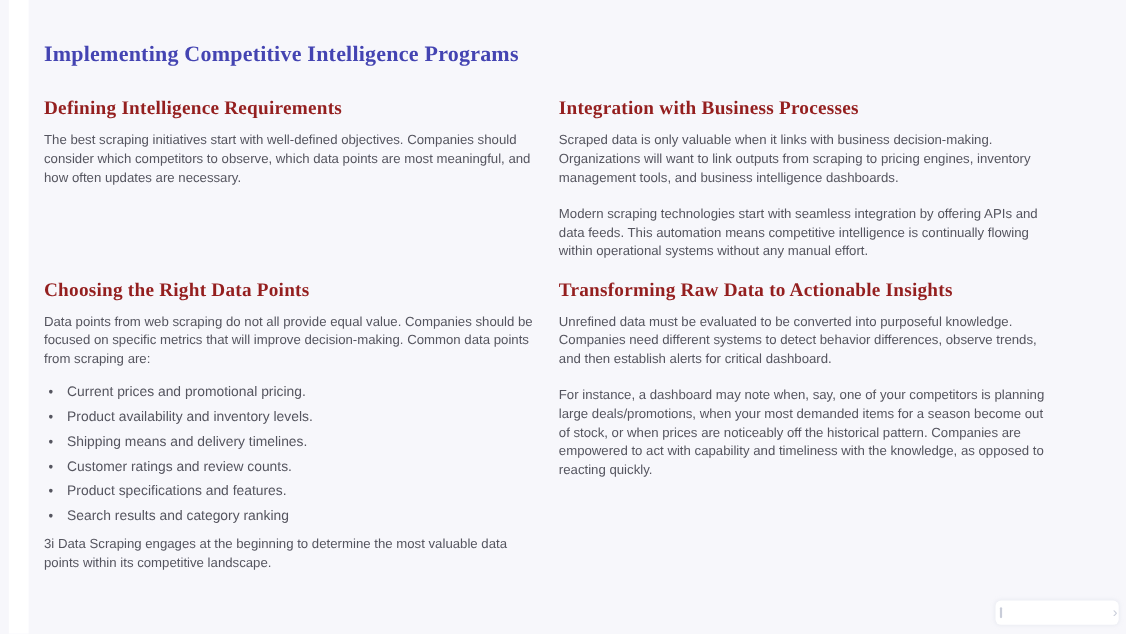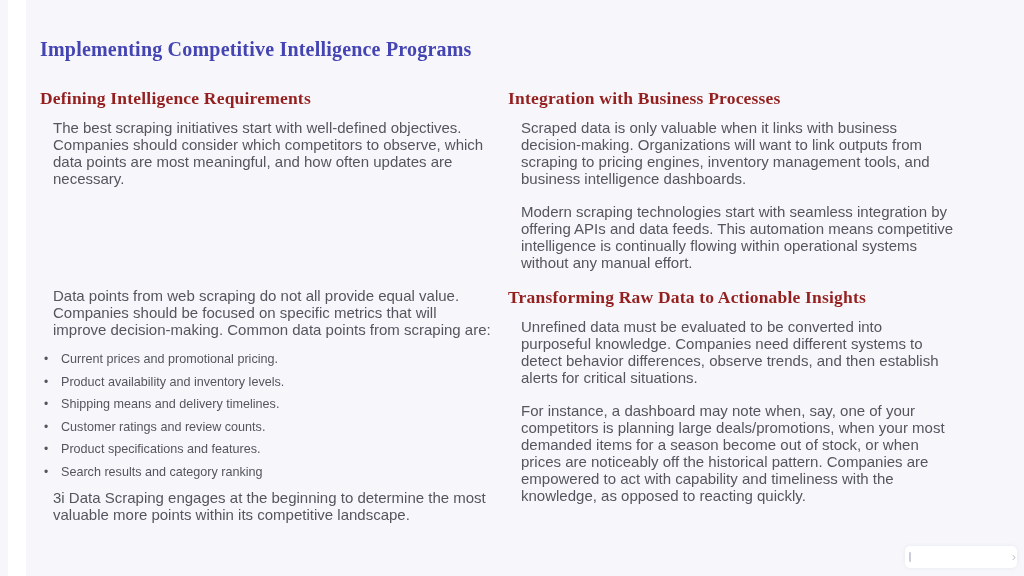--- a/index.html
+++ b/index.html
@@ -42,24 +42,24 @@
   .section-heading {
     font-family: "Liberation Serif", "DejaVu Serif", serif;
     font-weight: 600;
     font-size: 17.5px;
     line-height: 21px;
     color: #941f1f;
     margin: 0 0 10px 0;
     letter-spacing: 0.2px;
   }
   .para {
-    font-size: 15px;
+    font-size: 12px;
     line-height: 17px;
     color: #55555f;
-    margin: 0 0 16px 13px;
+    margin: 0 0 16px 0;
   }
   .para:last-child { margin-bottom: 0; }
   .bullets { margin: -3px 0 8px 0; }
   .bullet-row {
     display: flex;
     font-size: 12.6px;
     line-height: 17px;
     color: #55555f;
     margin-bottom: 5.5px;
   }
@@ -108,20 +108,21 @@
       <p class="para">The best scraping initiatives start with well-defined objectives. Companies should consider which competitors to observe, which data points are most meaningful, and how often updates are necessary.</p>
     </div>
 
     <div class="section">
       <h2 class="section-heading">Integration with Business Processes</h2>
       <p class="para">Scraped data is only valuable when it links with business decision-making. Organizations will want to link outputs from scraping to pricing engines, inventory management tools, and business intelligence dashboards.</p>
       <p class="para">Modern scraping technologies start with seamless integration by offering APIs and data feeds. This automation means competitive intelligence is continually flowing within operational systems without any manual effort.</p>
     </div>
 
     <div class="section">
+      <h2 class="section-heading">Choosing the Right Data Points</h2>
       <p class="para">Data points from web scraping do not all provide equal value. Companies should be focused on specific metrics that will improve decision-making. Common data points from scraping are:</p>
       <div class="bullets">
         <div class="bullet-row">
           <span class="bullet-char">•</span>
           <span class="bullet-text">Current prices and promotional pricing.</span>
         </div>
         <div class="bullet-row">
           <span class="bullet-char">•</span>
           <span class="bullet-text">Product availability and inventory levels.</span>
         </div>
@@ -135,26 +136,26 @@
         </div>
         <div class="bullet-row">
           <span class="bullet-char">•</span>
           <span class="bullet-text">Product specifications and features.</span>
         </div>
         <div class="bullet-row">
           <span class="bullet-char">•</span>
           <span class="bullet-text">Search results and category ranking</span>
         </div>
       </div>
-      <p class="para">3i Data Scraping engages at the beginning to determine the most valuable more points within its competitive landscape.</p>
+      <p class="para">3i Data Scraping engages at the beginning to determine the most valuable data points within its competitive landscape.</p>
     </div>
 
     <div class="section">
       <h2 class="section-heading">Transforming Raw Data to Actionable Insights</h2>
-      <p class="para">Unrefined data must be evaluated to be converted into purposeful knowledge. Companies need different systems to detect behavior differences, observe trends, and then establish alerts for critical situations.</p>
+      <p class="para">Unrefined data must be evaluated to be converted into purposeful knowledge. Companies need different systems to detect behavior differences, observe trends, and then establish alerts for critical dashboard.</p>
       <p class="para">For instance, a dashboard may note when, say, one of your competitors is planning large deals/promotions, when your most demanded items for a season become out of stock, or when prices are noticeably off the historical pattern. Companies are empowered to act with capability and timeliness with the knowledge, as opposed to reacting quickly.</p>
     </div>
 
   </div>
 </div>
 
 <div class="watermark-badge">
   <span class="badge-left-mark"></span>
   <span class="chevron-right-icon">›</span>
 </div>

